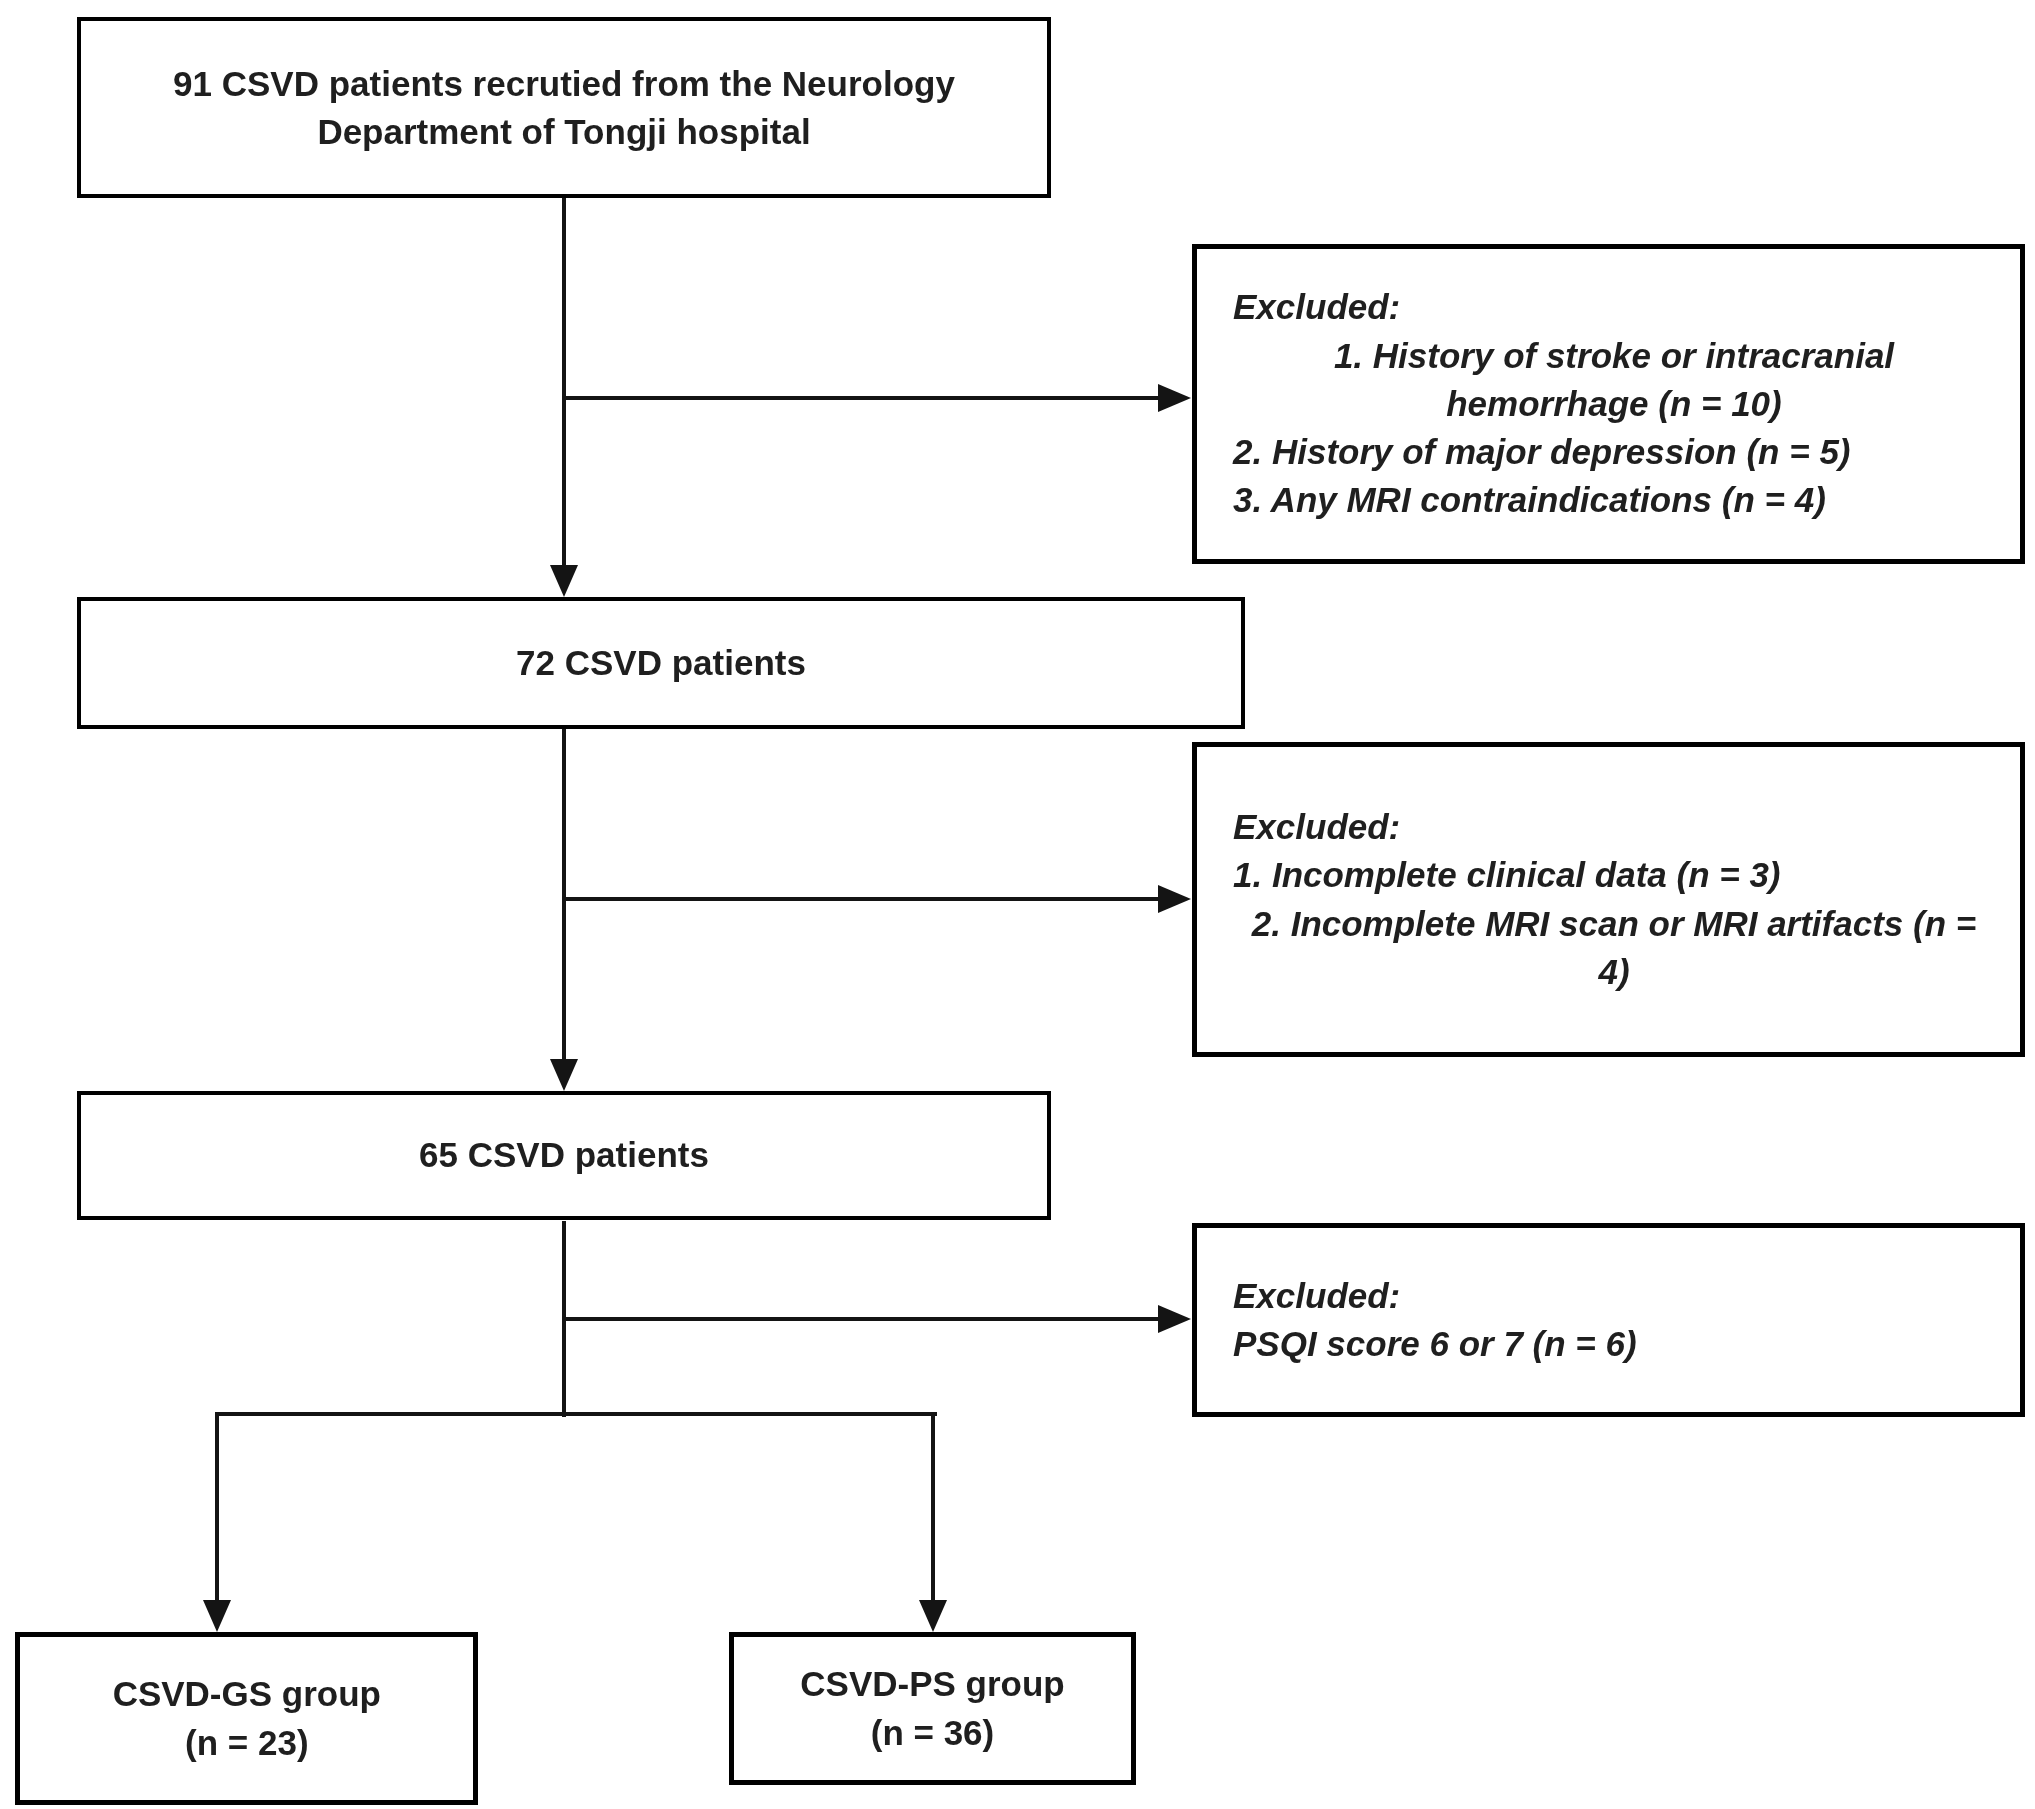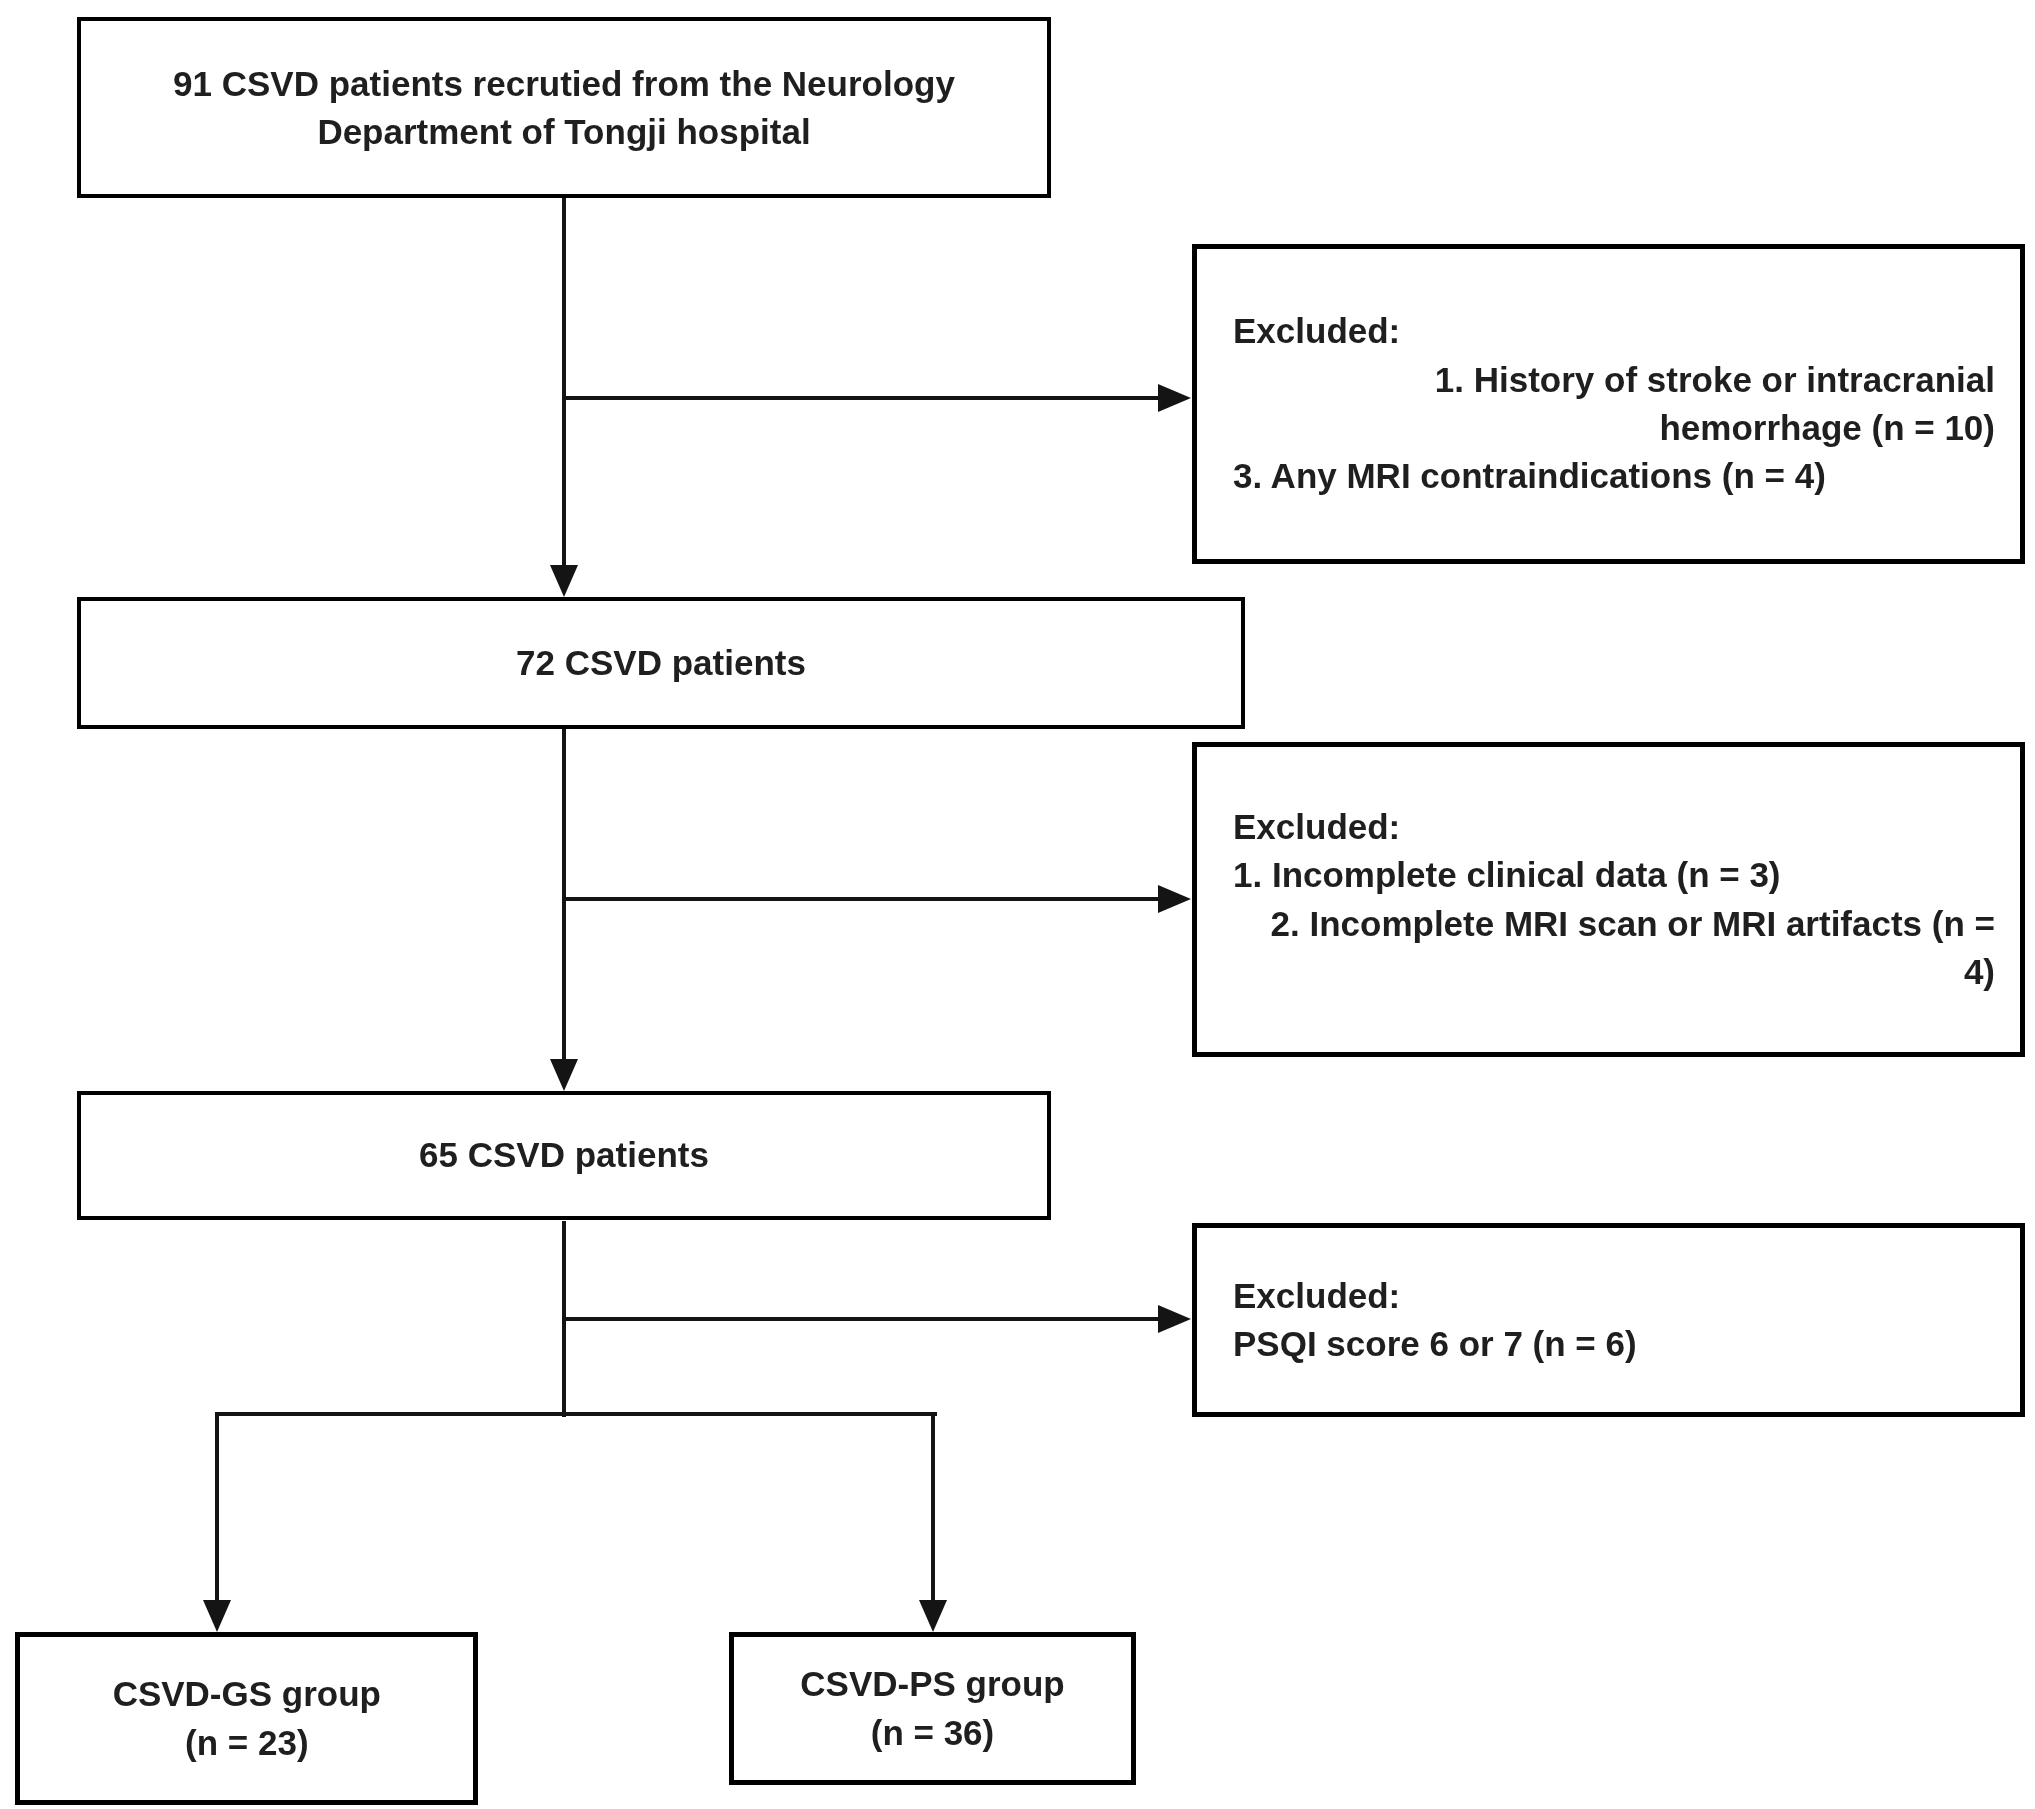--- a/index.html
+++ b/index.html
@@ -9,22 +9,22 @@
   }
   .box {
     position: absolute; box-sizing: border-box;
     border: 4.9px solid #000000; background: #ffffff;
     display: flex; flex-direction: column; align-items: center; justify-content: center;
     font-weight: bold; color: #1f1f1f; font-size: 35px; line-height: 1.38;
     text-align: center;
   }
   .box .label { display: block; }
   .box.excl {
-    align-items: flex-start; text-align: right;
-    padding: 19.5px 25px 19.5px 36px; border-width: 5.6px;
+    align-items: flex-start; text-align: center;
+    padding: 19.5px 25px 19.5px 36px; border-width: 5.6px; font-style: italic;
   }
   .box.terminal { border-width: 5.6px; }
   .line { position: absolute; background: #141414; }
   .arrow-down {
     position: absolute; width: 0; height: 0;
     border-left: 14px solid transparent; border-right: 14px solid transparent;
     border-top: 32px solid #141414;
   }
   .arrow-right {
     position: absolute; width: 0; height: 0;
@@ -75,20 +75,21 @@
     <span class="label">72 CSVD patients</span>
   </div>
 
   <div class="box" id="box-65">
     <span class="label">65 CSVD patients</span>
   </div>
 
   <div class="box excl" id="excl-1">
     <span class="label">Excluded:</span>
     <span class="label">1. History of stroke or intracranial hemorrhage (n = 10)</span>
+    <span class="label">2. History of major depression (n = 5)</span>
     <span class="label">3. Any MRI contraindications (n = 4)</span>
   </div>
 
   <div class="box excl" id="excl-2">
     <span class="label">Excluded:</span>
     <span class="label">1. Incomplete clinical data (n = 3)</span>
     <span class="label">2. Incomplete MRI scan or MRI artifacts (n = 4)</span>
   </div>
 
   <div class="box excl" id="excl-3">

